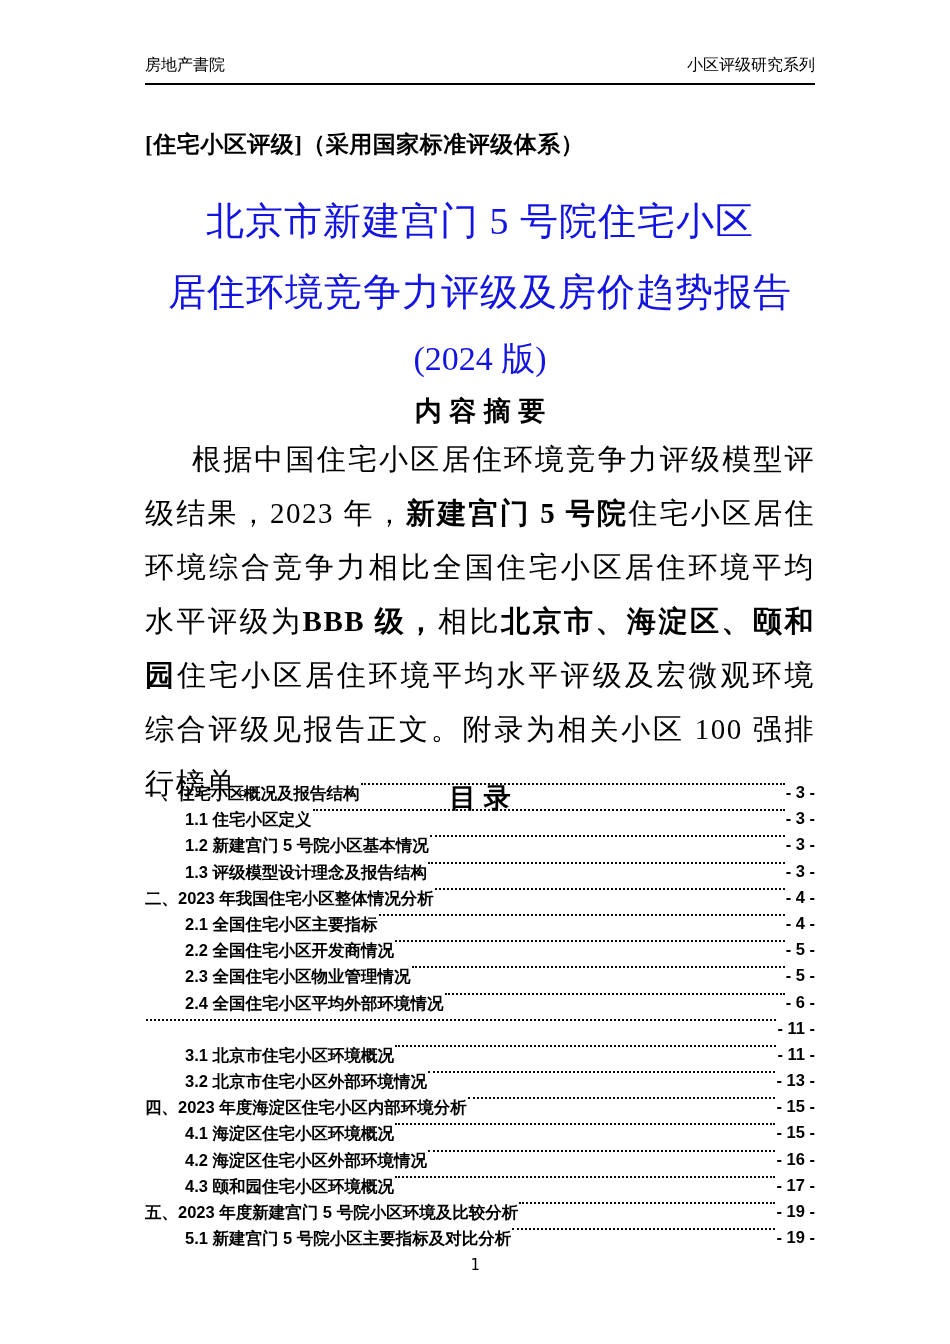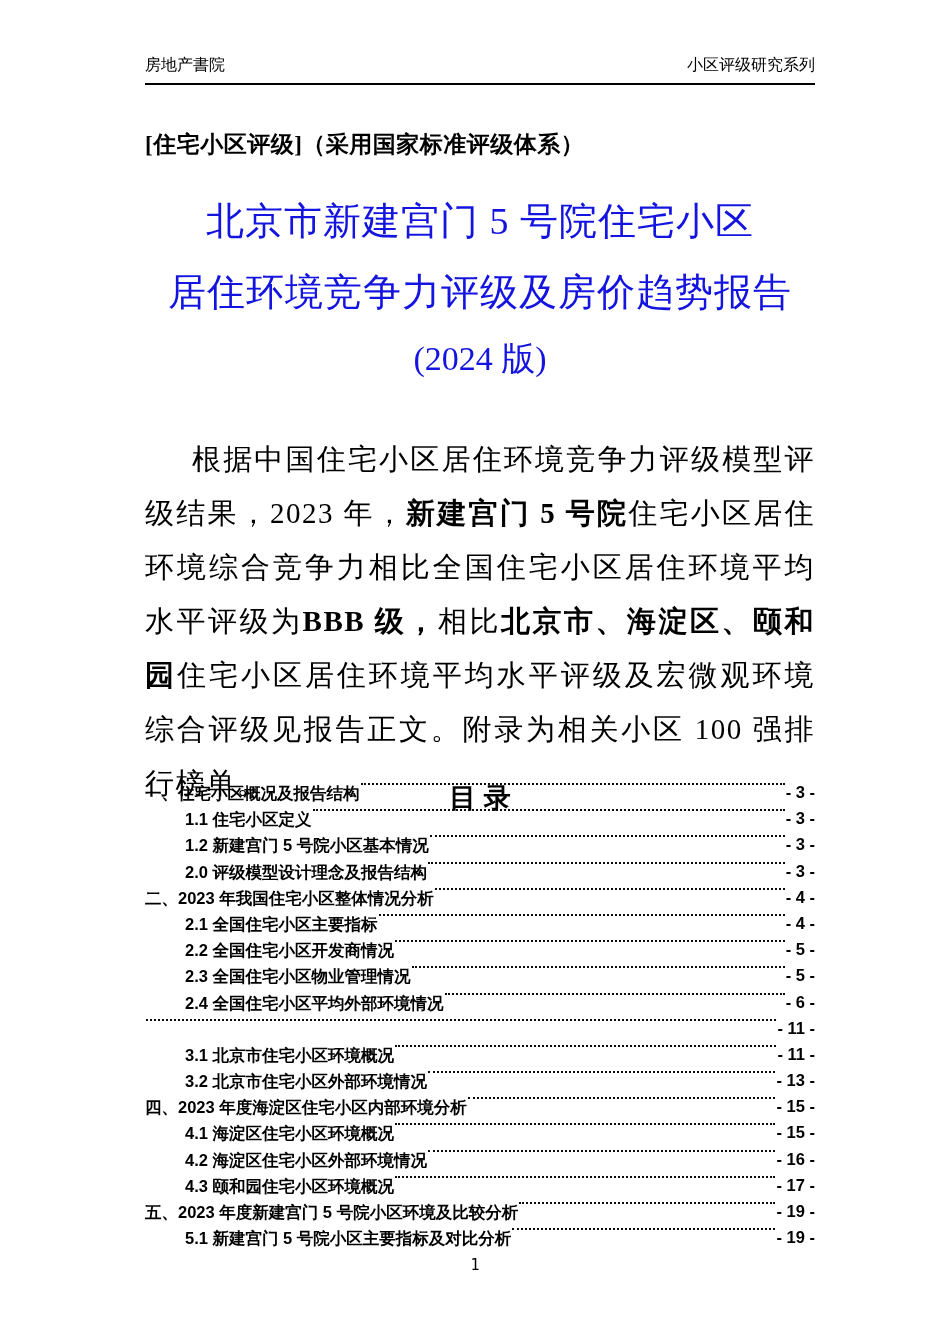--- a/index.html
+++ b/index.html
@@ -128,20 +128,21 @@
   </div>
 
   <div class="content-col subtitle">[住宅小区评级]（采用国家标准评级体系）</div>
 
   <div class="content-col title-block" style="color: rgb(20, 20, 224);">
     <div class="title-line">北京市新建宫门 5 号院住宅小区</div>
     <div class="title-line">居住环境竞争力评级及房价趋势报告</div>
     <div class="edition-line">(2024 版)</div>
   </div>
 
+  <div class="content-col summary-heading">内 容 摘 要</div>
 
   <div class="content-col summary-paragraph"><span class="seg-normal">根据中国住宅小区居住环境竞争力评级模型评级结果，2023 年，</span><span class="seg-bold">新建宫门 5 号院</span><span class="seg-normal">住宅小区居住环境综合竞争力相比全国住宅小区居住环境平均水平评级为</span><span class="seg-bold">BBB 级，</span><span class="seg-normal">相比</span><span class="seg-bold">北京市、海淀区、颐和园</span><span class="seg-normal">住宅小区居住环境平均水平评级及宏微观环境综合评级见报告正文。附录为相关小区 100 强排行榜单。</span></div>
 
   <div class="content-col toc-heading">目 录</div>
 
   <div class="content-col toc-list">
       <div class="toc-row">
         <span class="toc-title">一、住宅小区概况及报告结构</span>
         <span class="toc-dots"></span>
         <span class="toc-page">- 3 -</span>
@@ -150,21 +151,21 @@
         <span class="toc-title">1.1 住宅小区定义</span>
         <span class="toc-dots"></span>
         <span class="toc-page">- 3 -</span>
       </div>
       <div class="toc-row sub">
         <span class="toc-title">1.2 新建宫门 5 号院小区基本情况</span>
         <span class="toc-dots"></span>
         <span class="toc-page">- 3 -</span>
       </div>
       <div class="toc-row sub">
-        <span class="toc-title">2.0 评级模型设计理念及报告结构</span>
+        <span class="toc-title">1.3 评级模型设计理念及报告结构</span>
         <span class="toc-dots"></span>
         <span class="toc-page">- 3 -</span>
       </div>
       <div class="toc-row">
         <span class="toc-title">二、2023 年我国住宅小区整体情况分析</span>
         <span class="toc-dots"></span>
         <span class="toc-page">- 4 -</span>
       </div>
       <div class="toc-row sub">
         <span class="toc-title">2.1 全国住宅小区主要指标</span>

